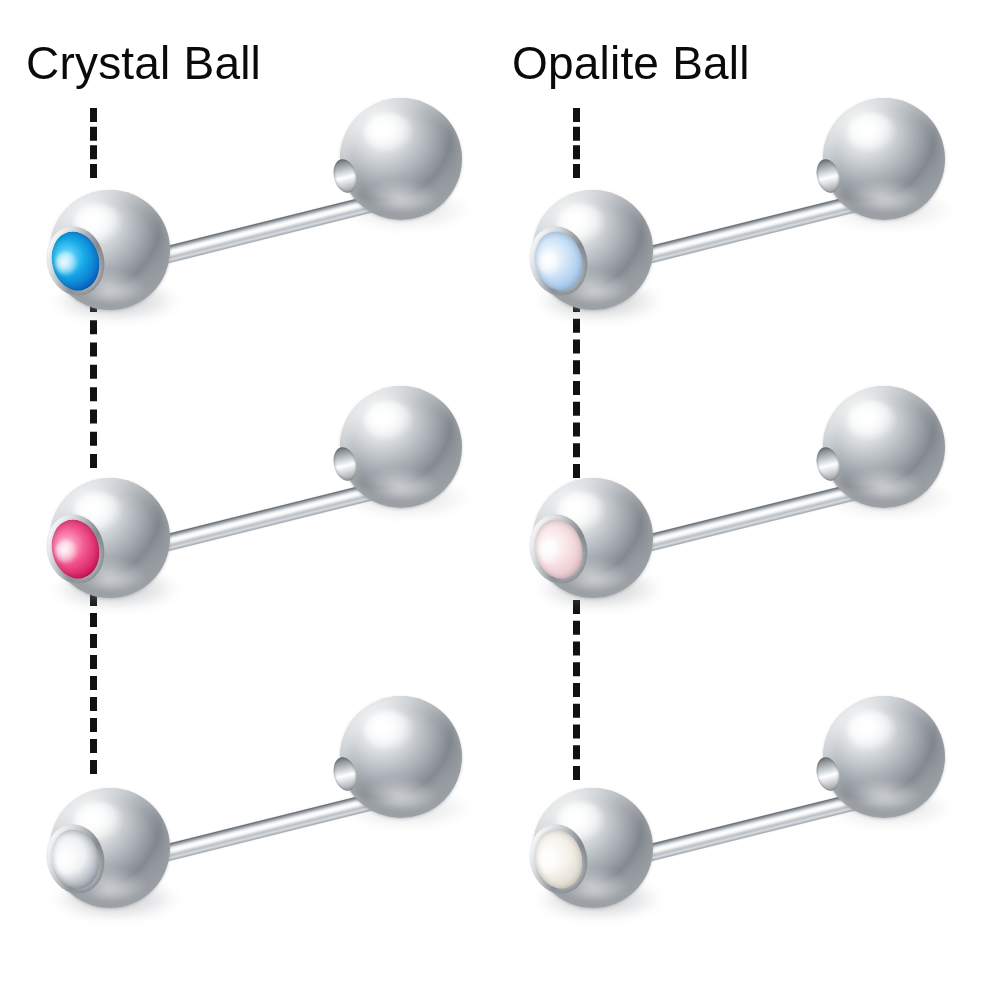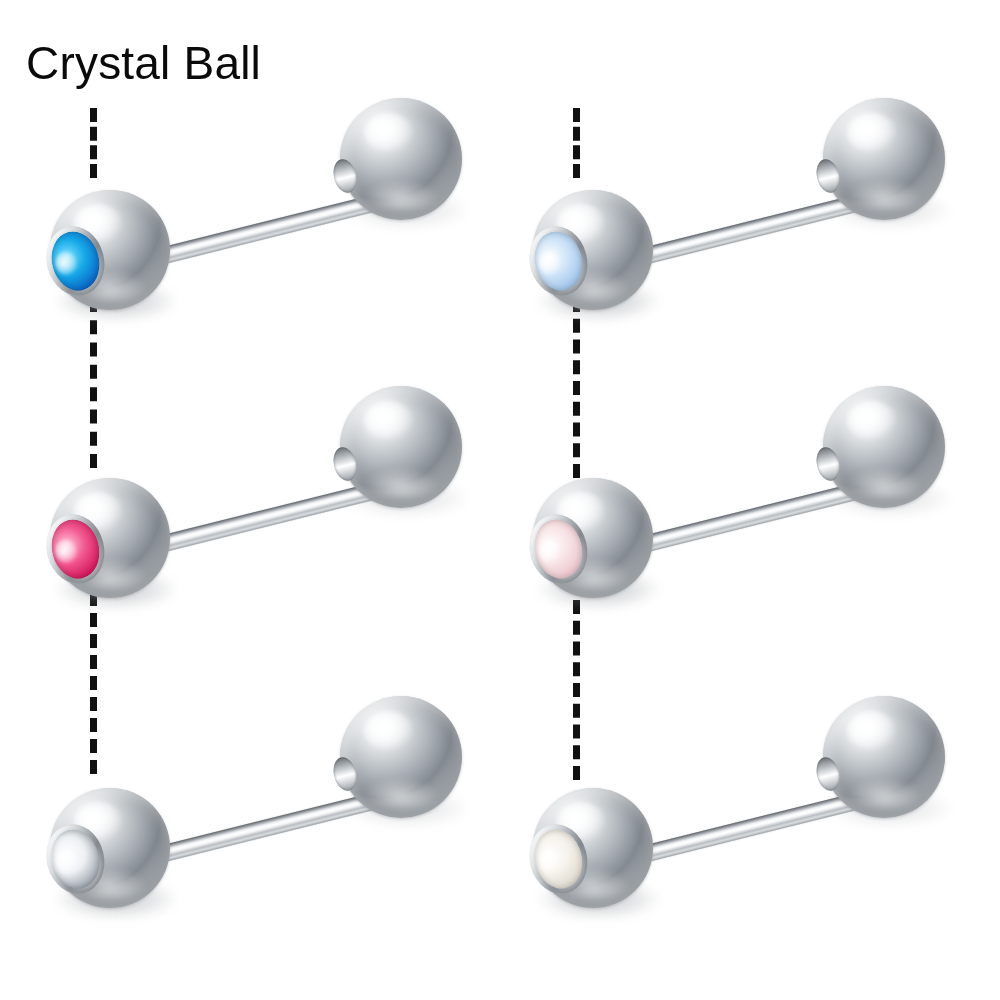--- a/index.html
+++ b/index.html
@@ -175,20 +175,21 @@
     box-shadow: inset 0 0 6px rgba(0,0,0,0.22);
   }
 </style>
 </head>
 <body>
 
 <div id="canvas">
 
   <div class="col-label" id="label-crystal">Crystal Ball</div>
 
+  <div class="col-label" id="label-opalite">Opalite Ball</div>
 
   <div id="leader-layer">
       <div class="leader" style="left: 90px; top: 108px; height: 70px;"></div>
       <div class="leader" style="left: 90px; top: 298px; height: 170px;"></div>
       <div class="leader" style="left: 90px; top: 592px; height: 182px;"></div>
       <div class="leader" style="left: 573px; top: 108px; height: 70px;"></div>
       <div class="leader" style="left: 573px; top: 298px; height: 180px;"></div>
       <div class="leader" style="left: 573px; top: 600px; height: 180px;"></div>
     </div>
 

